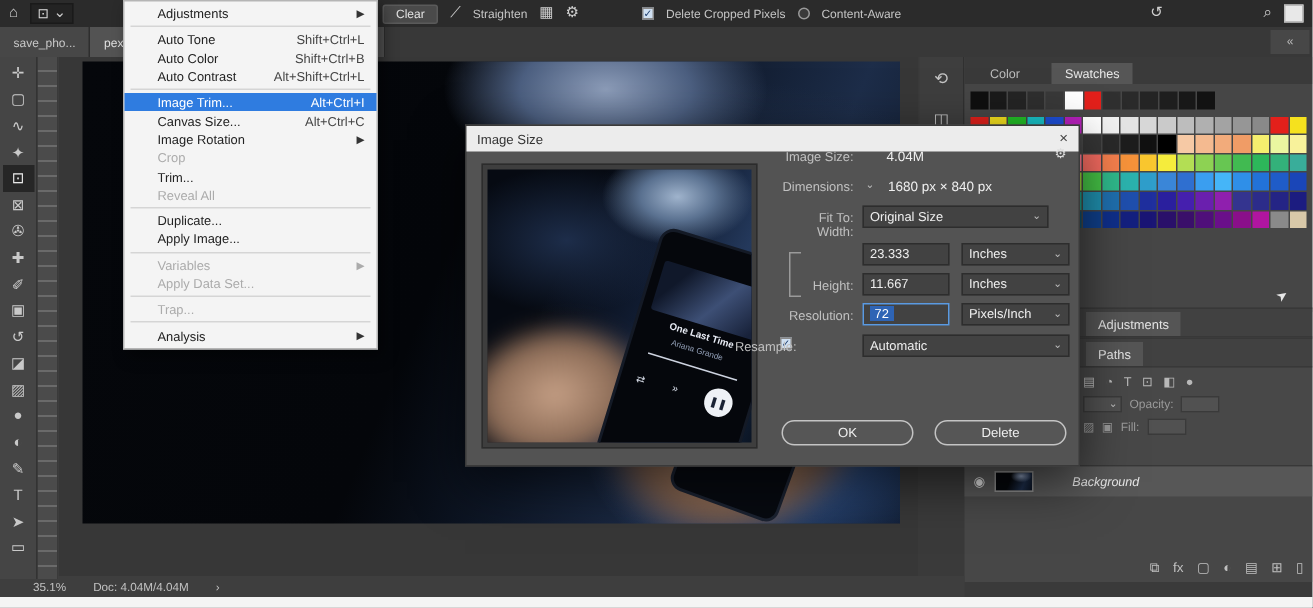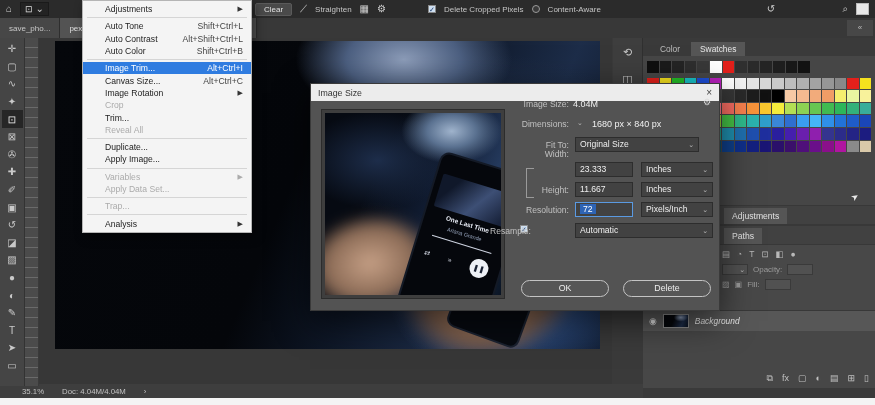--- a/index.html
+++ b/index.html
@@ -80,21 +80,21 @@
   #res-field { border:1px solid #5a9ae2; }
   #res-field span { background:#2e64b5; color:#fff; padding:0 3px; }
   .pill { position:absolute; width:88px; height:17px; border:1px solid #c4c4c4; border-radius:9px; background:#565656; color:#eee; font-size:8.8px; text-align:center; line-height:15px; }
   #link-bracket { position:absolute; left:215px; top:84px; width:8px; height:30px; border-left:1px solid #9a9a9a; border-top:1px solid #9a9a9a; border-bottom:1px solid #9a9a9a; }
   #resample-check { position:absolute; left:209px; top:141px; }
 
   
   #collapsed-strip { left:613px; top:38px; width:30px; height:170px; background:#3e3e3e; border-right:1px solid #303030; z-index:2; display:flex; flex-direction:column; align-items:center; gap:14px; padding-top:8px; }
   #collapsed-strip .icn { color:#c5c5c5; font-size:11px; }
   #swatch-panel { left:643px; top:38px; width:232px; height:170px; background:#464646; z-index:2; }
-  #swatch-tabs { height:18px; background:#3a3a3a; display:flex; align-items:flex-end; gap:2px; padding-left:8px; }
+  #swatch-tabs { height:18px; background:#3a3a3a; display:flex; align-items:flex-end; gap:12px; padding-left:8px; }
   .ptab { padding:2px 9px; font-size:8.4px; color:#bdbdbd; }
   .ptab.active { background:#565656; color:#e8e8e8; }
   #swatch-recents { display:flex; gap:1px; padding:5px 4px 3px; }
   #swatch-grid { padding:2px 4px; }
   .sw-row { display:flex; gap:1px; margin-bottom:1px; }
   .sw { width:11.6px; height:11.6px; }
   #swatch-cursor { position:absolute; right:16px; bottom:6px; color:#e8e8e8; font-size:9px; transform:rotate(-35deg); }
 
   #lower-panels { left:720px; top:205px; width:155px; height:105px; background:#484848; z-index:2; }
   .panel-tab { background:#555; color:#e4e4e4; font-size:8.6px; padding:3px 8px; display:inline-block; margin:2px 0 0 4px; }
@@ -102,21 +102,21 @@
   #filter-row { display:flex; gap:7px; padding:4px 0 3px 2px; color:#b8b8b8; font-size:8.5px; }
   .mini-row { display:flex; align-items:center; gap:5px; padding:2px 0 2px 2px; color:#9a9a9a; font-size:8px; }
   .mini-box { width:26px; height:11px; background:#515151; border:1px solid #3a3a3a; color:#aaa; font-size:6px; text-align:right; line-height:10px; padding-right:2px; }
 
   #layers-panel { left:643px; top:310px; width:232px; height:78px; background:#474747; border-top:1px solid #383838; z-index:2; }
   #layer-row { display:flex; align-items:center; gap:6px; background:#575757; height:20px; padding:0 6px; }
   #layer-eye { color:#ddd; font-size:9px; }
   #layer-thumb { width:26px; height:14px; border:1px solid #888; background:
       radial-gradient(10px 6px at 70% 20%, #8c9cb8 0%, rgba(8,11,18,0) 70%),
       linear-gradient(113deg,#05070b 40%,#1d2d49 75%,#0a1220 100%); }
-  #layer-name { font-style:italic; font-size:8.4px; color:#e6e6e6; }
+  #layer-name { font-style:italic; font-size:8.4px; color:#e6e6e6;margin-left:20px; }
   #layer-buttons { position:absolute; right:6px; bottom:4px; display:flex; gap:9px; color:#c0c0c0; font-size:9px; }
 
   
   #statusbar { left:0; top:384px; width:643px; height:14px; background:#3e3e3e; display:flex; align-items:center; gap:18px; padding-left:22px; color:#c2c2c2; font-size:7.8px; z-index:3; }
   #bottom-edge { position:absolute; left:0; top:398px; width:875px; height:7px; background:#f4f4f4; }
 </style>
 </head>
 <body>
 
 <div id="app">
@@ -191,26 +191,26 @@
       <div class="menu-item">
         <span class="ml">Adjustments</span>
         <span class="arr">▶</span>
       </div>
       <div class="menu-sep"></div>
       <div class="menu-item">
         <span class="ml">Auto Tone</span>
         <span class="ms">Shift+Ctrl+L</span>
       </div>
       <div class="menu-item">
+        <span class="ml">Auto Color</span>
+        <span class="ms">Shift+Ctrl+B</span>
+      </div>
+      <div class="menu-item">
         <span class="ml">Auto Contrast</span>
         <span class="ms">Alt+Shift+Ctrl+L</span>
-      </div>
-      <div class="menu-item">
-        <span class="ml">Auto Color</span>
-        <span class="ms">Shift+Ctrl+B</span>
       </div>
       <div class="menu-sep"></div>
       <div class="menu-item hl">
         <span class="ml">Image Trim...</span>
         <span class="ms">Alt+Ctrl+I</span>
       </div>
       <div class="menu-item">
         <span class="ml">Canvas Size...</span>
         <span class="ms">Alt+Ctrl+C</span>
       </div>
@@ -468,21 +468,21 @@
             <span>»</span>
             <span id="pv-play">
                 <span>❚❚</span>
               </span>
           </div>
         </div>
       </div>
     </div>
 
     <span class="fld-label" style="left:158px;top:15px">Image Size:</span>
-    <span class="fld-value abs" style="left:262px;top:15px">4.04M</span>
+    <span class="fld-value abs" style="left:280px;top:15px">4.04M</span>
     <span class="abs" style="left:392px;top:13px;color:#ddd">⚙</span>
 
     <span class="fld-label" style="left:158px;top:35px">Dimensions:</span>
     <span class="abs" style="left:266px;top:35px;color:#bbb;font-size:7px">⌄</span>
     <span class="fld-value abs" style="left:281px;top:35px">1680 px × 840 px</span>
 
     <span class="fld-label" style="left:158px;top:56px">Fit To:</span>
     <span class="inbox drop" style="left:264px;top:53px;width:124px">
       <span>Original Size</span>
         <span class="caret">⌄</span>

